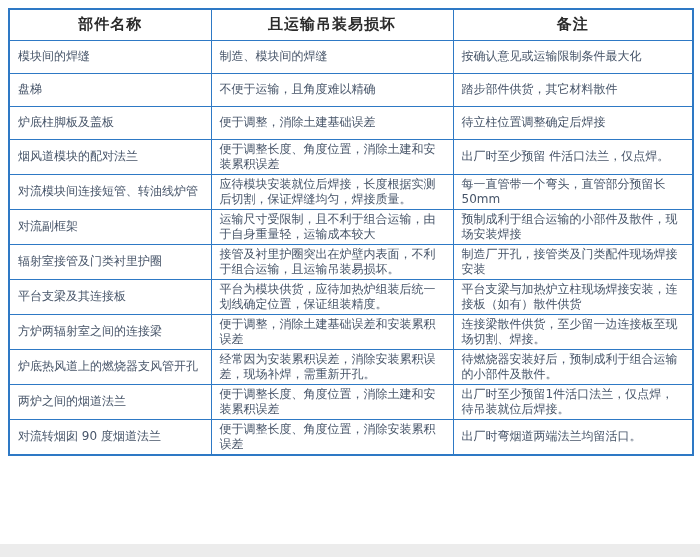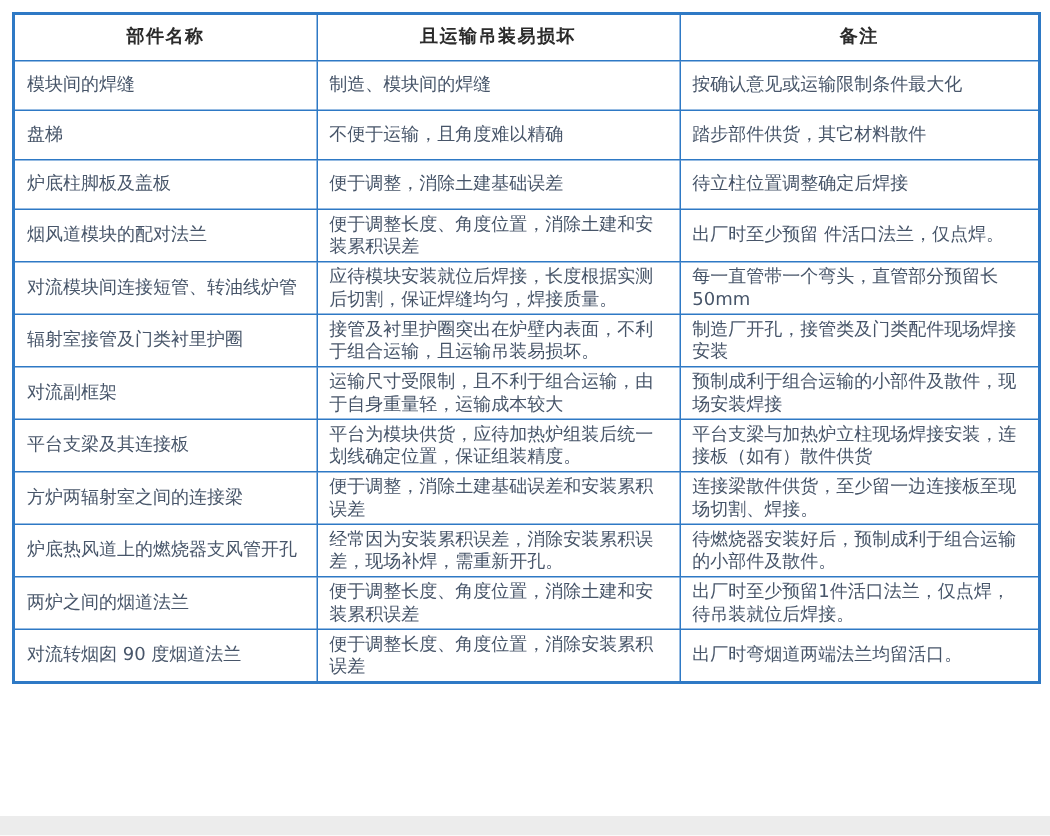--- a/index.html
+++ b/index.html
@@ -29,21 +29,21 @@
     border: 2px solid var(--border-color);
     table-layout: fixed;
   }
   table.spec-table th,
   table.spec-table td {
     border: 1px solid var(--border-color);
     vertical-align: middle;
   }
   table.spec-table th {
     height: 31px;
-    font-size: 12px;
+    font-size: 15px;
     font-weight: bold;
     color: var(--header-text);
     text-align: center;
     padding: 2px 4px;
     letter-spacing: 1px;
   }
   table.spec-table td {
     height: 33px;
     font-size: 12px;
     line-height: 15px;
@@ -96,28 +96,28 @@
           <td>烟风道模块的配对法兰</td>
           <td>便于调整长度、角度位置，消除土建和安装累积误差</td>
           <td>出厂时至少预留 件活口法兰，仅点焊。</td>
         </tr>
         <tr>
           <td>对流模块间连接短管、转油线炉管</td>
           <td>应待模块安装就位后焊接，长度根据实测后切割，保证焊缝均匀，焊接质量。</td>
           <td>每一直管带一个弯头，直管部分预留长50mm</td>
         </tr>
         <tr>
+          <td>对流副框架</td>
+          <td>运输尺寸受限制，且不利于组合运输，由于自身重量轻，运输成本较大</td>
+          <td>预制成利于组合运输的小部件及散件，现场安装焊接</td>
+        </tr>
+        <tr>
           <td>辐射室接管及门类衬里护圈</td>
           <td>接管及衬里护圈突出在炉壁内表面，不利于组合运输，且运输吊装易损坏。</td>
           <td>制造厂开孔，接管类及门类配件现场焊接安装</td>
-        </tr>
-        <tr>
-          <td>对流副框架</td>
-          <td>运输尺寸受限制，且不利于组合运输，由于自身重量轻，运输成本较大</td>
-          <td>预制成利于组合运输的小部件及散件，现场安装焊接</td>
         </tr>
         <tr>
           <td>平台支梁及其连接板</td>
           <td>平台为模块供货，应待加热炉组装后统一划线确定位置，保证组装精度。</td>
           <td>平台支梁与加热炉立柱现场焊接安装，连接板（如有）散件供货</td>
         </tr>
         <tr>
           <td>方炉两辐射室之间的连接梁</td>
           <td>便于调整，消除土建基础误差和安装累积误差</td>
           <td>连接梁散件供货，至少留一边连接板至现场切割、焊接。</td>

